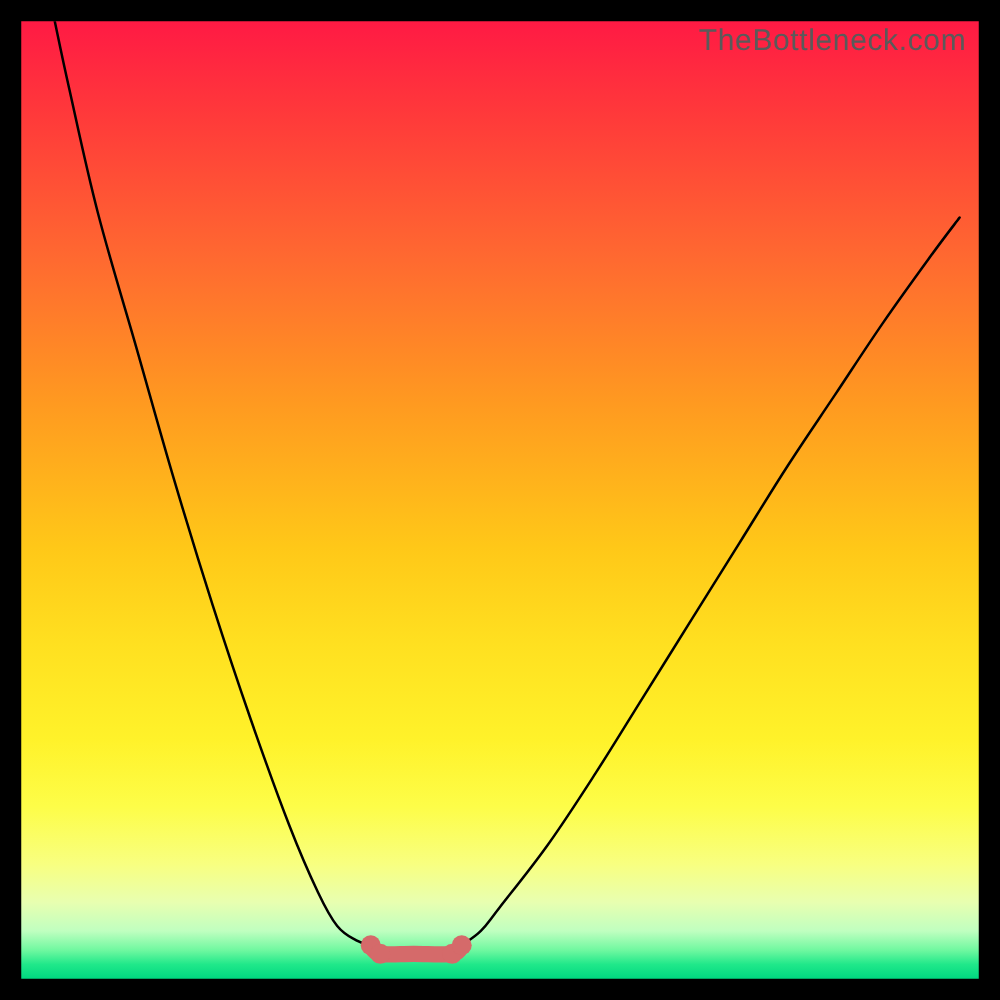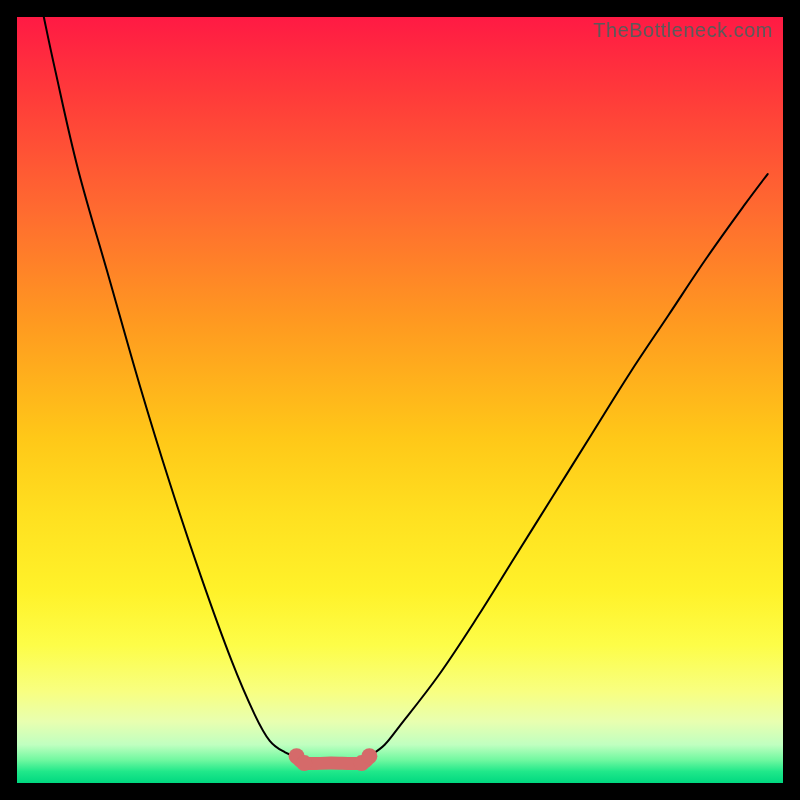--- a/index.html
+++ b/index.html
@@ -39,21 +39,21 @@
       #70f8a0 97%,
       #20e88a 98.5%,
       #00d880 100%
     );
   }
   .watermark {
     position: absolute;
     top: 2px;
     right: 10px;
     color: #5a5a5a;
-    font-size: 20px;
+    font-size: 24px;
     font-weight: 500;
     letter-spacing: 0.5px;
     z-index: 10;
   }
   svg.curves {
     position: absolute;
     left: 0;
     top: 0;
     width: 766px;
     height: 766px;

